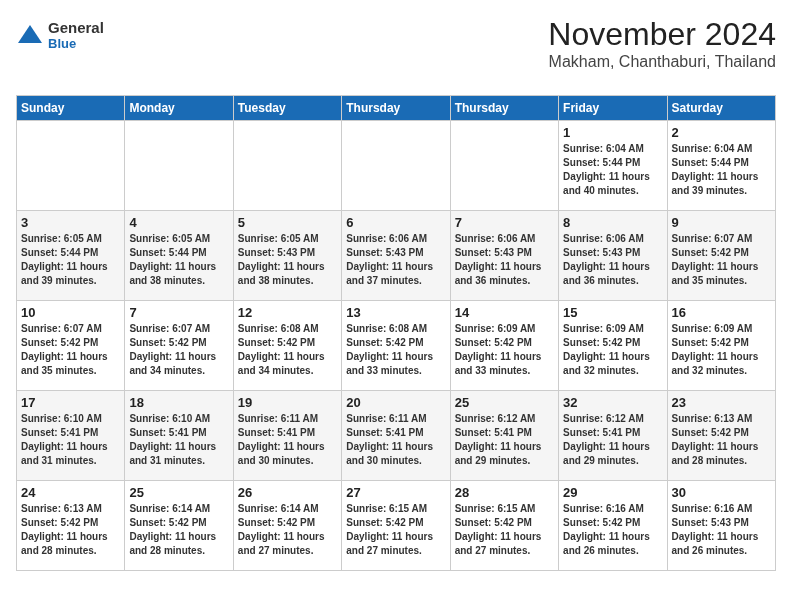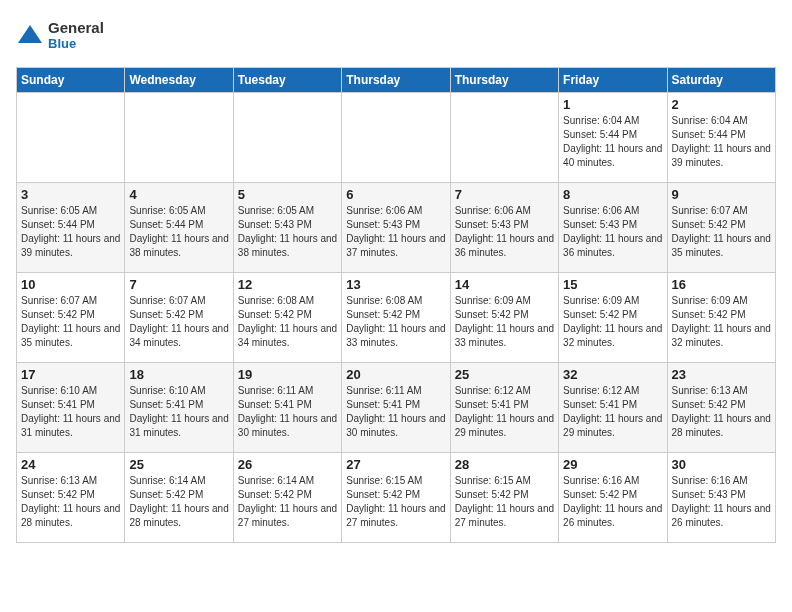--- a/index.html
+++ b/index.html
@@ -7,21 +7,21 @@
       font-family: Arial, sans-serif;
       background: #fff;
       width: 792px;
       min-height: 612px;
       padding: 16px;
     }
     .header {
       display: flex;
       align-items: flex-start;
       justify-content: space-between;
-      margin-bottom: 16px;
+      margin-bottom: 24px;
     }
     .logo {
       display: flex;
       align-items: center;
       margin-top: 4px;
     }
     .logo-text {
       display: flex;
       flex-direction: column;
       line-height: 1.1;
@@ -84,45 +84,50 @@
       font-size: 13px;
       font-weight: bold;
       color: #222;
       display: block;
       margin-bottom: 2px;
     }
     .cell-info {
       font-size: 10px;
       line-height: 1.4;
       color: #333;
+      font-weight: bold;
     }
     .empty-cell {
       background: #fff !important;
     }
   </style>
 </head>
 <body>
 
 <div class="header">
   <div class="logo">
     <svg class="logo-icon" viewBox="0 0 28 28">
       <polygon points="14,4 26,22 2,22" fill="#1a6bb5"></polygon>
     </svg>
     <div class="logo-text">
       <span class="logo-general">General</span>
       <span class="logo-blue">Blue</span>
     </div>
   </div>
+  <div class="title-block">
+    <div class="month-title">November 2024</div>
+    <div class="location-title">Makham, Chanthaburi, Thailand</div>
+  </div>
 </div>
 
 <table>
   <thead>
     <tr>
     <th>Sunday</th>
-        <th>Wednesday</th>
+        <th>Monday</th>
         <th>Tuesday</th>
         <th>Thursday</th>
         <th>Thursday</th>
         <th>Friday</th>
         <th>Saturday</th>
       </tr>
   </thead>
   <tbody id="calendar-body">
   <tr>
         <td class="empty-cell"></td>

